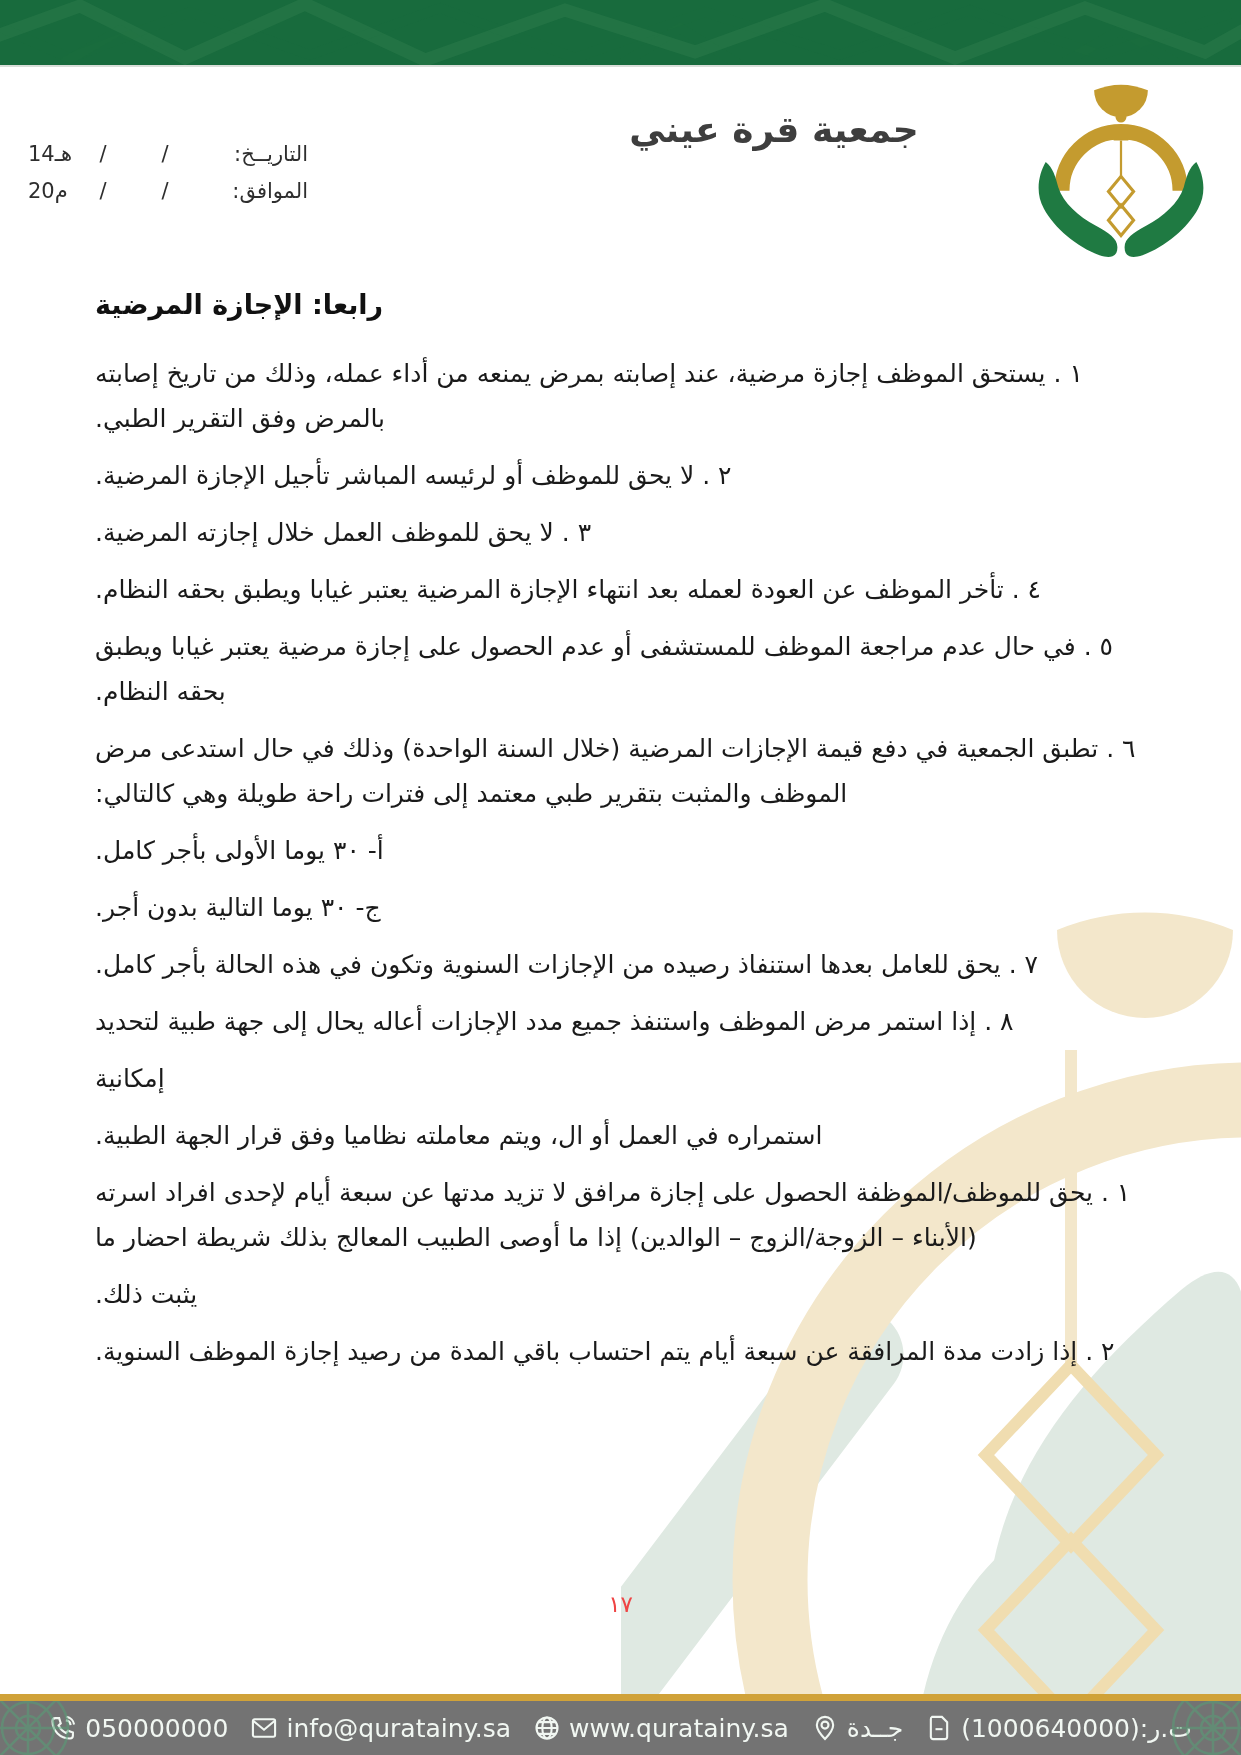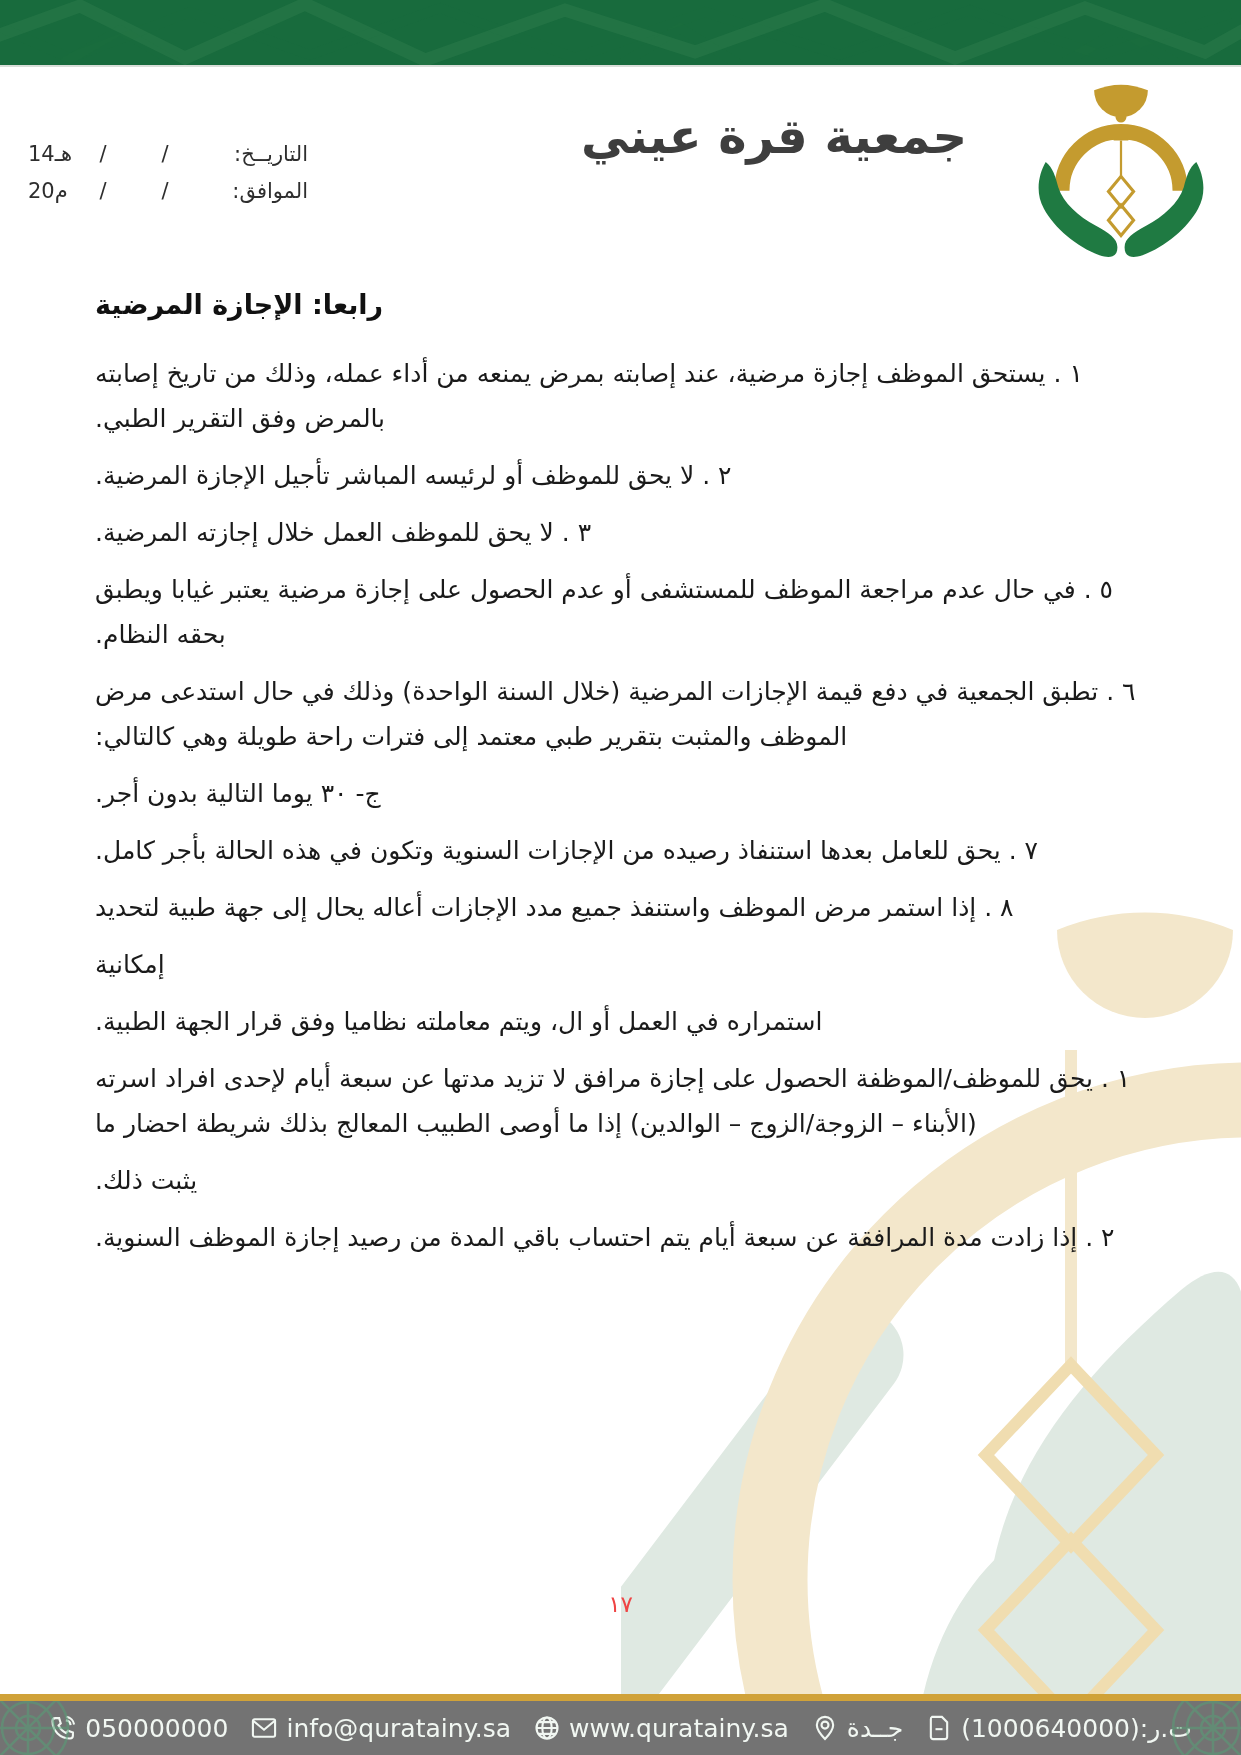--- a/index.html
+++ b/index.html
@@ -21,21 +21,21 @@
     font-size:21px; color:#2e2e2e;
   }
   .date-row { display:flex; direction:rtl; align-items:center; line-height:37px; }
   .date-label { width:112px; }
   .date-slash { width:62px; text-align:center; }
   .date-year  { flex:1; text-align:left; }
 
   .brand-text {
     position:absolute; top:108px; right:242px; width:450px; text-align:center;
   }
-  .brand-ar { font-size:48px; font-weight:bold; color:#3e3e3e; line-height:1.2; }
+  .brand-ar { font-size:36px; font-weight:bold; color:#3e3e3e; line-height:1.2; }
   .brand-en { font-size:19px; letter-spacing:3px; color:#4a4a4a; margin-top:8px;
               font-family:"Liberation Sans", sans-serif; white-space:nowrap; }
   .logo-mark { position:absolute; top:76px; right:20px; width:200px; height:190px; }
   .logo-mark svg { width:100%; height:100%; }
 
   
   .watermark { position:absolute; right:0; top:770px; width:620px; height:925px; pointer-events:none; }
   .watermark svg { width:100%; height:100%; }
 
   
@@ -143,22 +143,24 @@
       <path d="M450 595 L535 685 L450 775 L365 685 Z" fill="none" stroke="#F0DDB0" stroke-width="12"></path>
       <path d="M450 770 L535 860 L450 950 L365 860 Z" fill="none" stroke="#F0DDB0" stroke-width="12"></path>
     </svg>
   </div>
 
   <div class="content">
     <h2 class="sec-title">رابعا: الإجازة المرضية</h2>
     <p class="para">١ . يستحق الموظف إجازة مرضية، عند إصابته بمرض يمنعه من أداء عمله، وذلك من تاريخ إصابته بالمرض وفق التقرير الطبي.</p>
     <p class="para">٢ . لا يحق للموظف أو لرئيسه المباشر تأجيل الإجازة المرضية.</p>
     <p class="para">٣ . لا يحق للموظف العمل خلال إجازته المرضية.</p>
+    <p class="para">٤ . تأخر الموظف عن العودة لعمله بعد انتهاء الإجازة المرضية يعتبر غيابا ويطبق بحقه النظام.</p>
     <p class="para">٥ . في حال عدم مراجعة الموظف للمستشفى أو عدم الحصول على إجازة مرضية يعتبر غيابا ويطبق بحقه النظام.</p>
     <p class="para">٦ . تطبق الجمعية في دفع قيمة الإجازات المرضية (خلال السنة الواحدة) وذلك في حال استدعى مرض الموظف والمثبت بتقرير طبي معتمد إلى فترات راحة طويلة وهي كالتالي:</p>
+    <p class="para sub-a">أ- ٣٠ يوما الأولى بأجر كامل.</p>
     <p class="para sub-c">ج- ٣٠ يوما التالية بدون أجر.</p>
     <p class="para">٧ . يحق للعامل بعدها استنفاذ رصيده من الإجازات السنوية وتكون في هذه الحالة بأجر كامل.</p>
     <p class="para">٨ . إذا استمر مرض الموظف واستنفذ جميع مدد الإجازات أعاله يحال إلى جهة طبية لتحديد</p>
     <p class="para cont-imkaniya">إمكانية</p>
     <p class="para">استمراره في العمل أو ال، ويتم معاملته نظاميا وفق قرار الجهة الطبية.</p>
 
     <p class="para">١ . يحق للموظف/الموظفة الحصول على إجازة مرافق لا تزيد مدتها عن سبعة أيام لإحدى افراد اسرته (الأبناء – الزوجة/الزوج – الوالدين) إذا ما أوصى الطبيب المعالج بذلك شريطة احضار ما</p>
     <p class="para cont-yuthbit">يثبت ذلك.</p>
     <p class="para">٢ . إذا زادت مدة المرافقة عن سبعة أيام يتم احتساب باقي المدة من رصيد إجازة الموظف السنوية.</p>
   </div>

